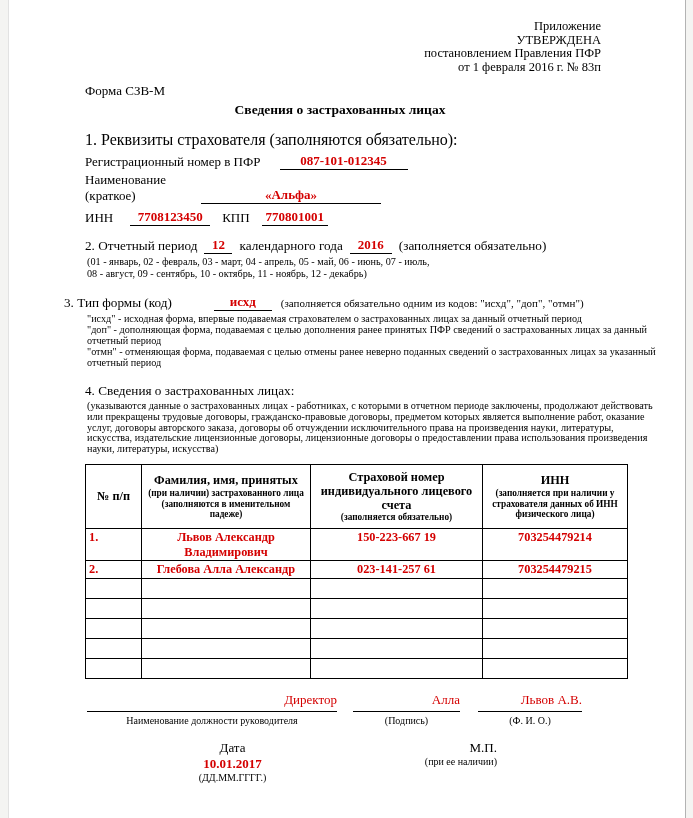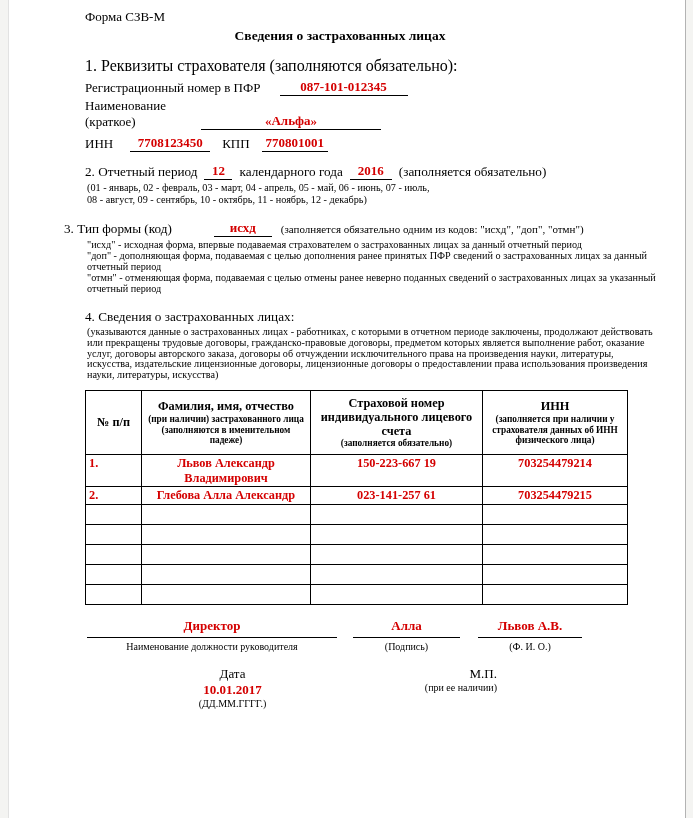--- a/index.html
+++ b/index.html
@@ -55,35 +55,41 @@
   col.c1{width:56px;} col.c2{width:169px;} col.c3{width:172px;} col.c4{width:145px;}
   thead th { text-align:center; vertical-align:middle; height:64px; font-weight:bold; }
   .th-main { font-size:12.3px; line-height:13.8px; font-weight:bold; }
   .th-sub { font-size:9.3px; line-height:10.3px; font-weight:bold; }
   td.cell { color:#d40000; font-weight:bold; font-size:12.3px; line-height:14.5px;
             text-align:center; vertical-align:top; padding-top:3px; padding-bottom:3px; }
   td.cell-num { text-align:left; padding-left:5px; }
   tr.empty td { height:20px; }
   .sig-row { display:flex; margin:13px 0 0 78px; }
   .sig-col1 { width:250px; } .sig-col2 { width:107px; margin-left:16px; } .sig-col3 { width:104px; margin-left:18px; }
-  .sig-value { color:#d40000; font-weight:bold; text-align:center; font-size:13px;
+  .sig-value { color:#d40000; font-weight:normal; text-align:right; font-size:13px;
                border-bottom:1px solid #000; padding-bottom:3px; }
   .sig-label { text-align:center; font-size:10px; margin-top:3px; }
   .date-row { display:flex; margin:14px 0 0 0; }
   .date-col { margin-left:156px; width:135px; text-align:center; }
   .mp-col   { margin-left:62px; width:135px; text-align:right; }
   .date-label, .mp-label { font-size:13px; }
   .date-value { color:#d40000; font-weight:bold; font-size:13px; }
   .date-format, .mp-note { font-size:10px; }
 </style>
 </head>
 <body>
 
 <div class="page">
 
+  <div class="approval">
+    <div>Приложение</div>
+    <div>УТВЕРЖДЕНА</div>
+    <div>постановлением Правления ПФР</div>
+    <div>от 1 февраля 2016 г. № 83п</div>
+  </div>
 
   <div class="form-code">Форма СЗВ-М</div>
   <div class="doc-title">Сведения о застрахованных лицах</div>
 
   <div class="s-heading mt14">1. Реквизиты страхователя (заполняются обязательно):</div>
 
   <div class="fline line-reg">
     <span>Регистрационный номер в ПФР</span><span class="blank">087-101-012345</span>
   </div>
 
@@ -128,21 +134,21 @@
         <col class="c2">
         <col class="c3">
         <col class="c4">
       </colgroup>
     <thead>
       <tr>
         <th>
             <div class="th-main">№ п/п</div>
           </th>
         <th>
-          <div class="th-main">Фамилия, имя, отчество</div>
+          <div class="th-main">Фамилия, имя, принятых</div>
           <div class="th-sub">(при наличии) застрахованного лица (заполняются в именительном падеже)</div>
         </th>
         <th>
           <div class="th-main">Страховой номер индивидуального лицевого счета</div>
           <div class="th-sub">(заполняется обязательно)</div>
         </th>
         <th>
           <div class="th-main">ИНН</div>
           <div class="th-sub">(заполняется при наличии у страхователя данных об ИНН физического лица)</div>
         </th>

